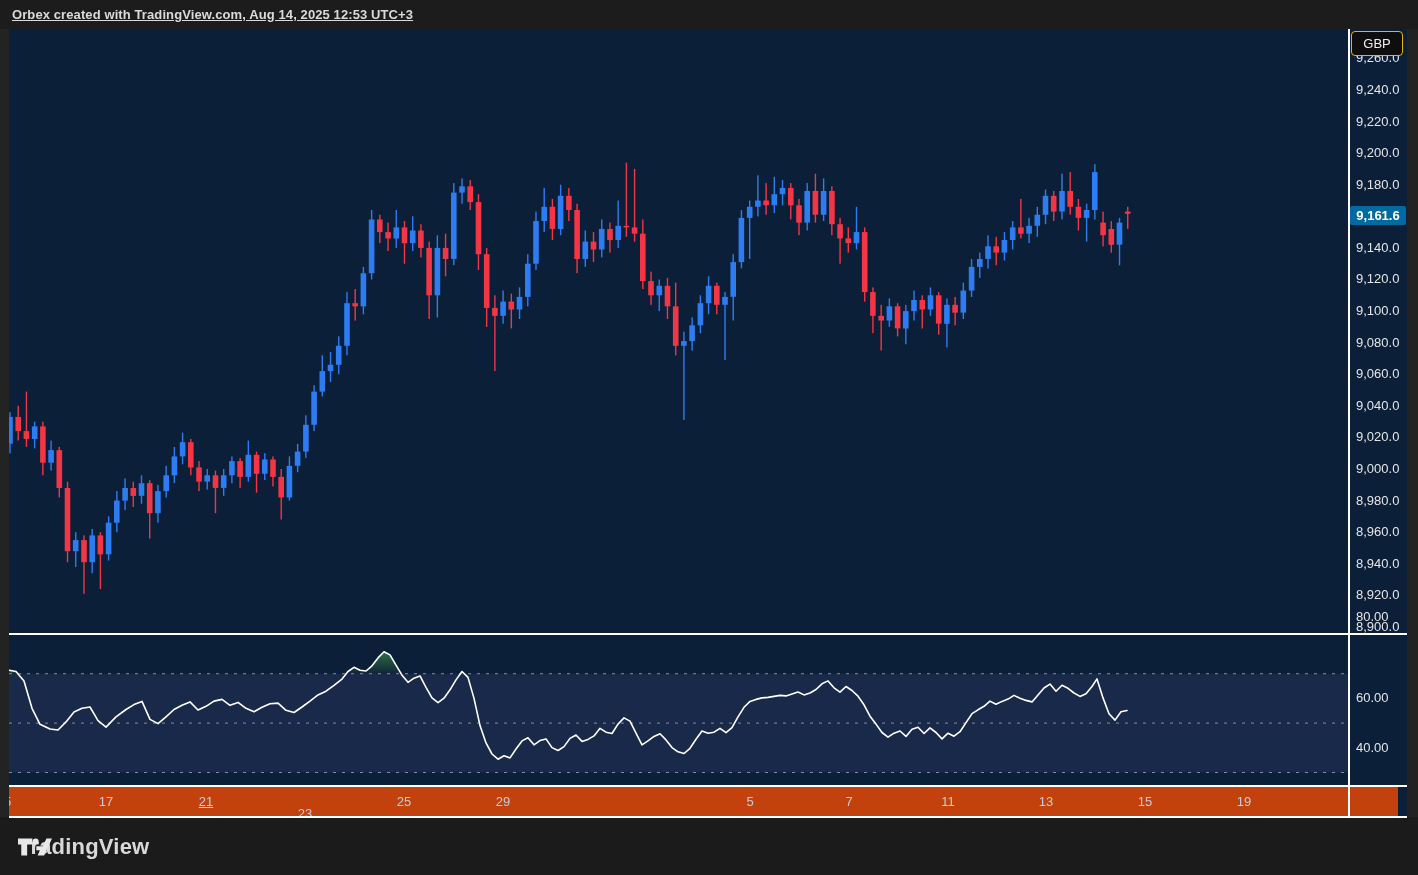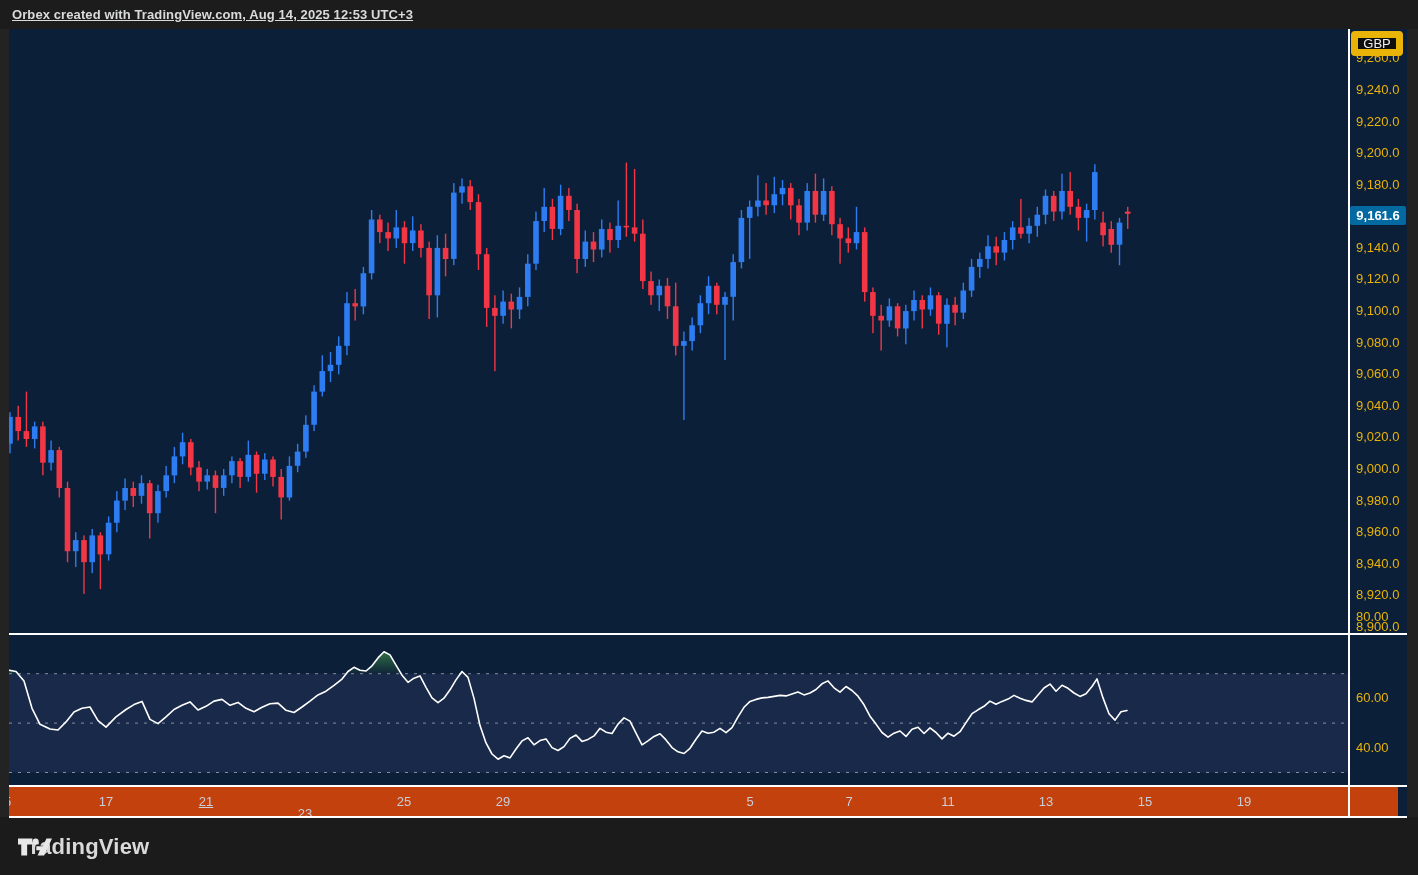--- a/index.html
+++ b/index.html
@@ -29,25 +29,25 @@
   #sep-vert{position:absolute;left:1348px;top:29px;width:2px;height:789px;background:#fff;z-index:6;}
   #time-axis{
     position:absolute;left:0;top:787px;width:1398px;height:29px;background:#c2410c;z-index:4;
   }
   .time-tick{
     position:absolute;top:0;height:29px;line-height:29px;transform:translateX(-50%);
     color:#c9cedb;font-size:13px;white-space:nowrap;
   }
   .time-tick.em{color:#eef0f4;font-weight:700;margin-top:20px;}
   .price-tick{
-    position:absolute;left:6px;color:#eab308;font-size:13px;line-height:16px;white-space:nowrap;
+    position:absolute;left:6px;color:#e5e5e5;font-size:13px;line-height:16px;white-space:nowrap;
   }
   #gbp-btn{
     position:absolute;left:1px;top:2px;width:52px;height:25px;background:#0e0e0e;
-    border:7px solid #eab308;border-radius:4px;color:#f0f0f0;font-size:13px;
+    border:1px solid #eab308;border-radius:4px;color:#f0f0f0;font-size:13px;
     display:flex;align-items:center;justify-content:center;z-index:8;cursor:pointer;box-sizing:border-box;
   }
   #last-price{
     position:absolute;left:0;top:177px;width:56px;height:19px;border-radius:2px;
     color:#fff;font-size:13px;font-weight:700;display:flex;align-items:center;justify-content:center;z-index:7;
   }
   #footer{
     position:absolute;left:0;top:818px;width:1418px;height:57px;background:#1b1b1b;z-index:7;
     display:flex;align-items:center;
   }

